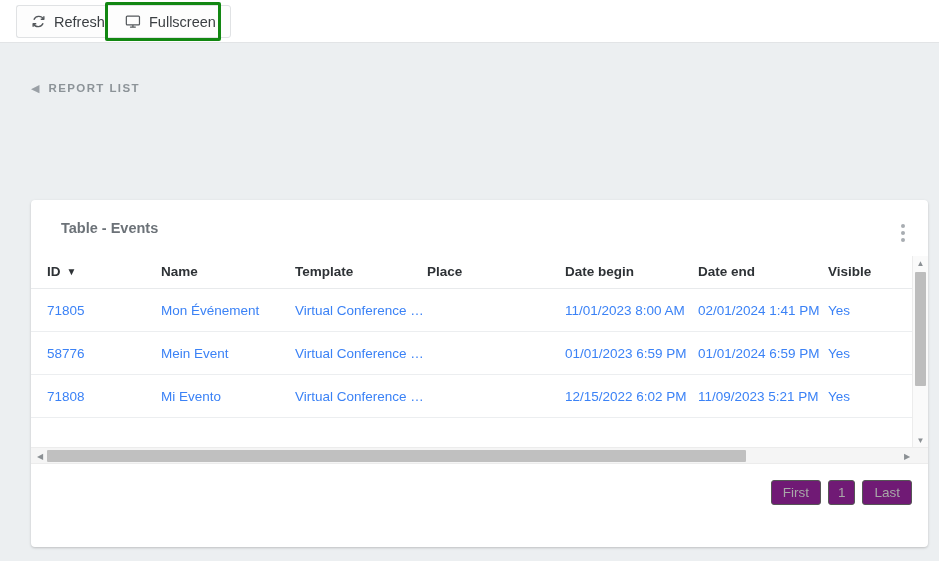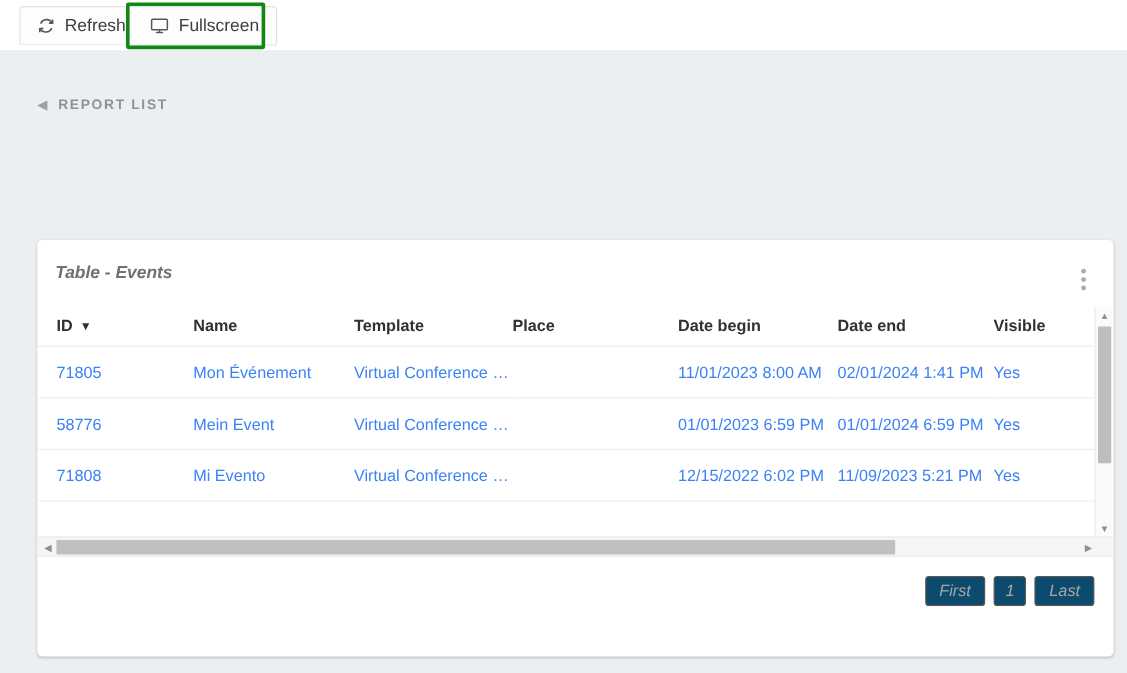--- a/index.html
+++ b/index.html
@@ -117,25 +117,24 @@
     width: 897px;
     height: 347px;
     background: #ffffff;
     border-radius: 4px;
     box-shadow: 0 1px 3px rgba(0,0,0,0.13), 0 1px 2px rgba(0,0,0,0.08);
     overflow: hidden;
   }
 
   #card-title {
     position: absolute;
-    left: 15px; top: 20px;
+    left: 30px; top: 20px;
     font-size: 14.5px;
     font-weight: bold;
     color: #6c7278;
-    font-style: italic;
   }
 
   #card-menu {
     position: absolute;
     right: 13px; top: 18px;
     width: 24px; height: 30px;
     display: flex;
     flex-direction: column;
     align-items: center;
     justify-content: center;
@@ -264,31 +263,30 @@
     position: absolute;
     right: 16px; top: 280px;
     display: flex;
     align-items: center;
     gap: 7px;
   }
   .page-btn {
     height: 25px;
     min-width: 28px;
     padding: 0 11px;
-    background: #0c4a6e;
+    background: #701a75;
     border: 1px solid #565656;
     border-radius: 3px;
     color: #a8a8a8;
     font-size: 13.5px;
     font-family: "Liberation Sans", sans-serif;
     display: flex;
     align-items: center;
     justify-content: center;
     cursor: pointer;
-    font-style: italic;
   }
   .page-btn.num { padding: 0 9px; min-width: 25px; }
 </style>
 </head>
 <body>
 
 <div id="toolbar">
 
   <button class="tb-btn" id="btn-fullscreen">
     <span class="tb-icon">

